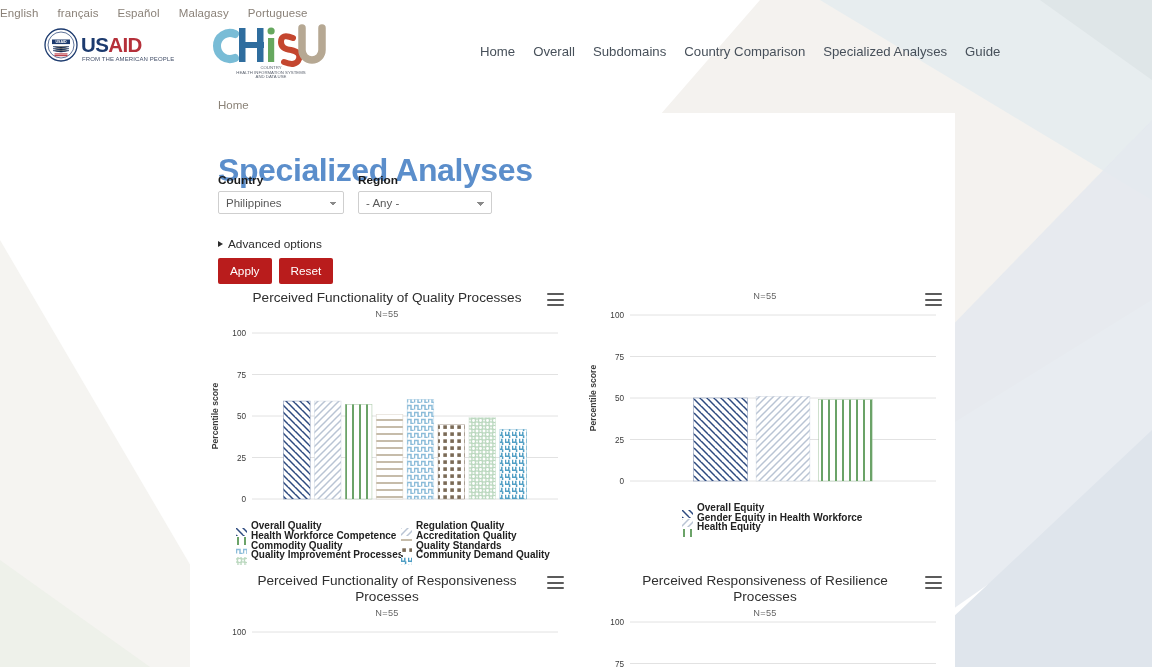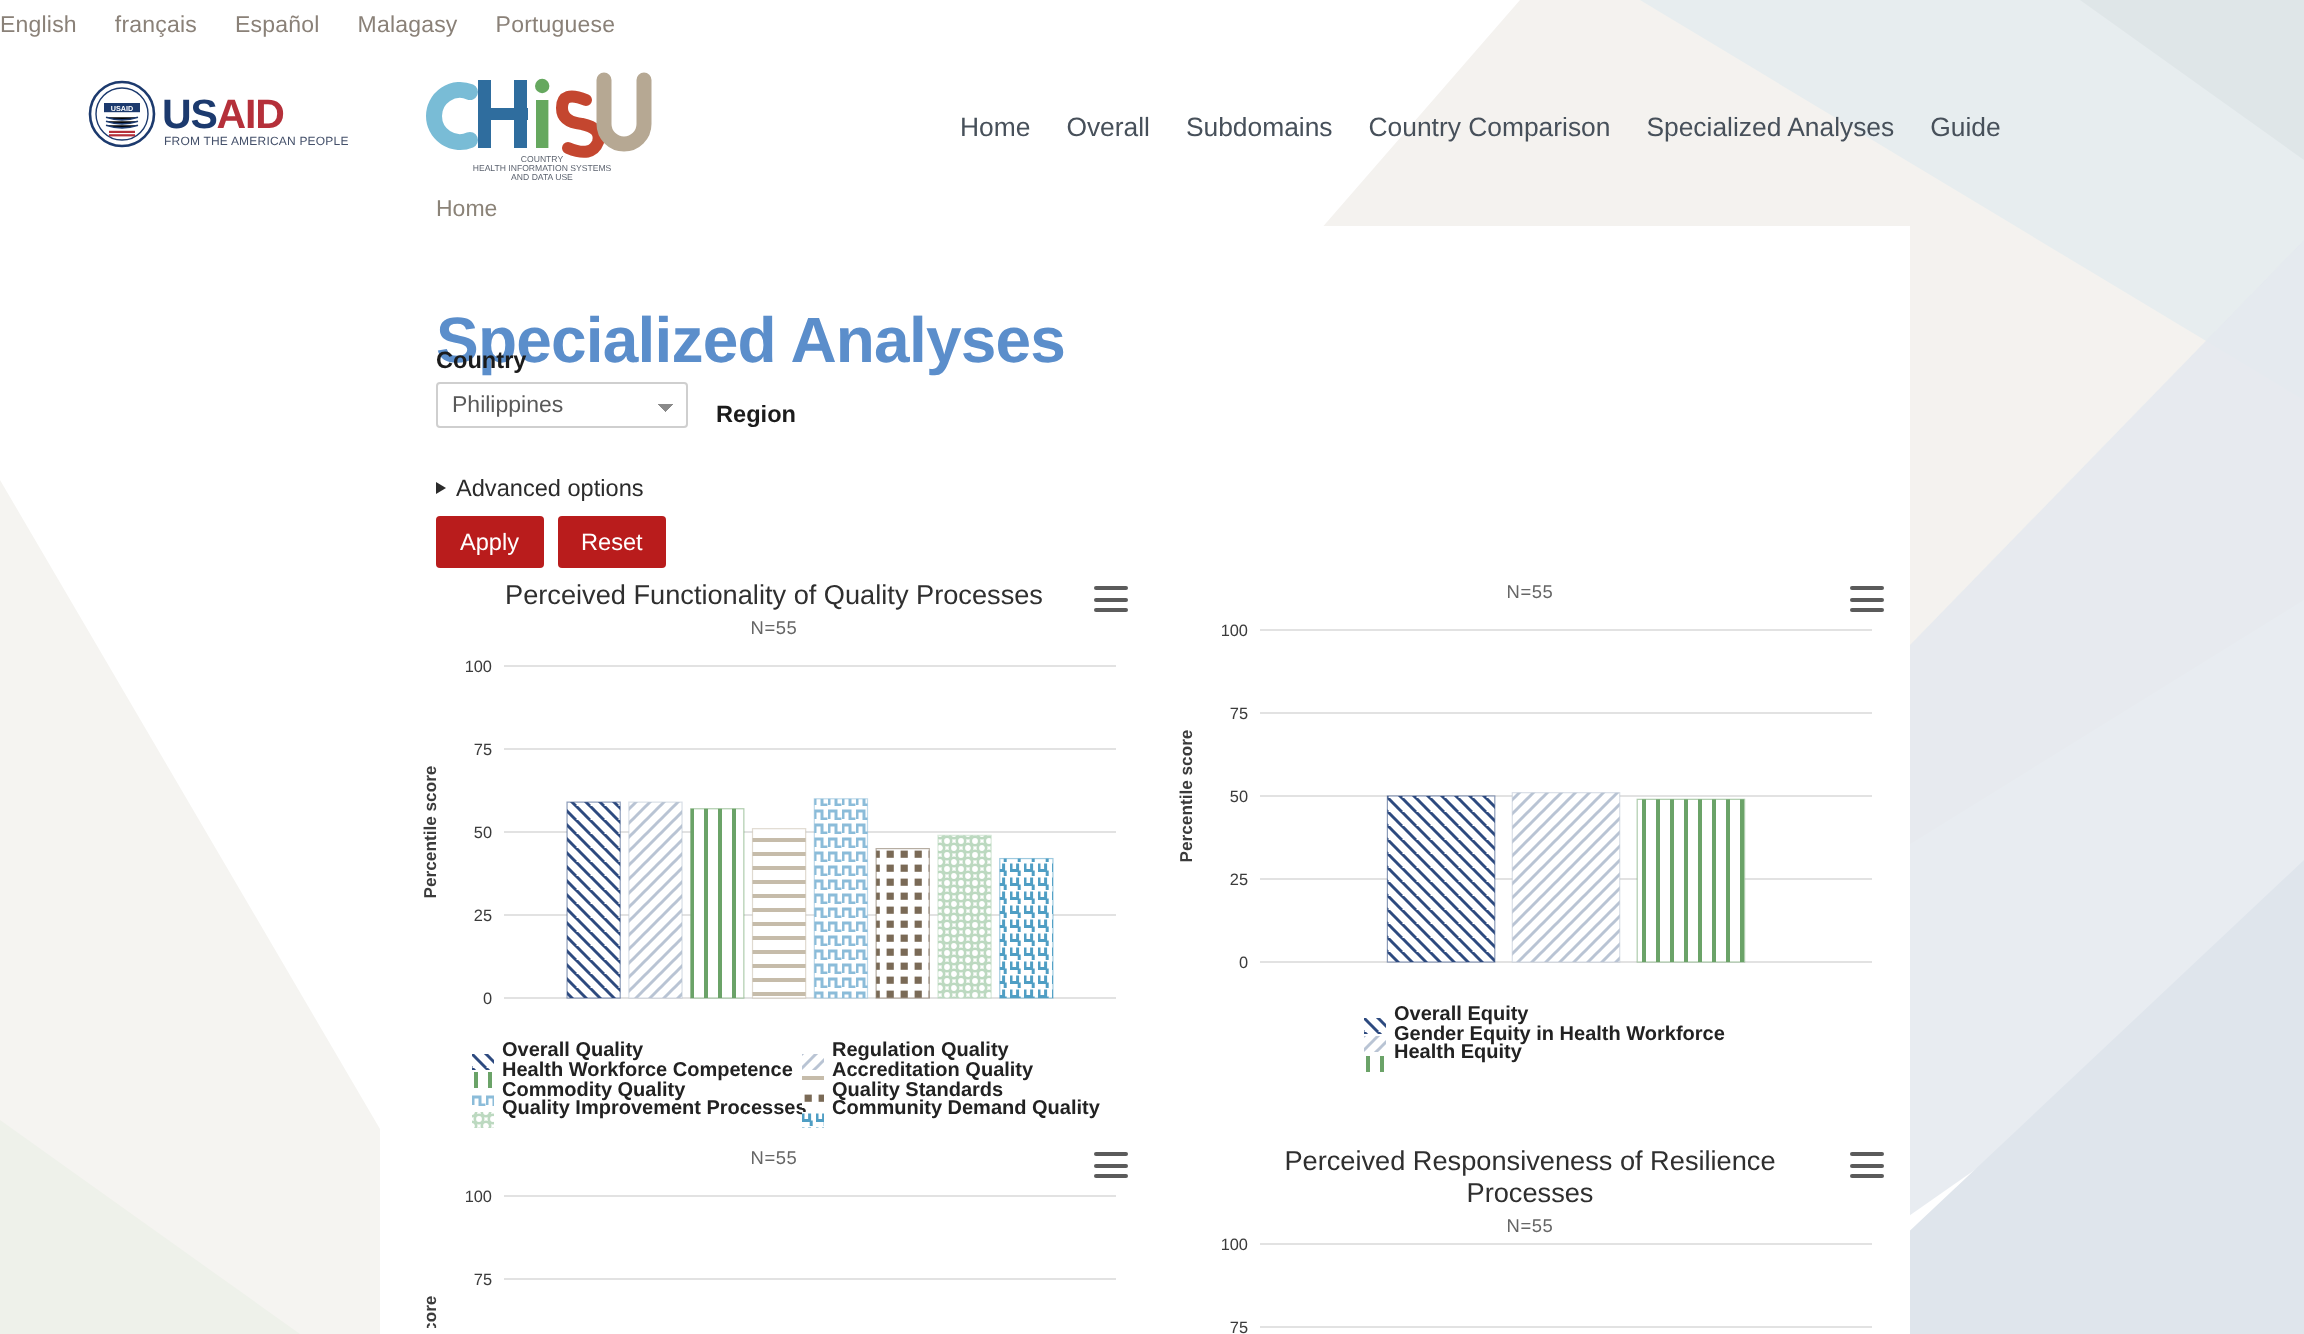--- a/index.html
+++ b/index.html
@@ -25,21 +25,21 @@
   #lang-bar {
     position:absolute; top:0; left:0; width:1152px; height:26px;
     display:flex; align-items:center;
     padding-right:14px; gap:19px; z-index:3;
   }
   .lang-link {
     font-size:11.5px; color:#8a8178; text-decoration:none; letter-spacing:.1px;
     cursor:pointer; white-space:nowrap;
   }
 
-  #header { position:absolute; top:26px; left:0; width:1152px; height:87px; z-index:3;text-align:center; }
+  #header { position:absolute; top:14px; left:0; width:1152px; height:87px; z-index:3;text-align:center; }
 
   
   #usaid-logo { position:absolute; left:42px; top:14px; width:150px; height:40px; }
   
   #chisu-logo { position:absolute; left:205px; top:6px; width:132px; height:62px; }
 
   #main-nav {
     position:absolute; left:480px; top:24px; height:26px;
     display:flex; align-items:center; gap:18px;
   }
@@ -211,20 +211,23 @@
 
   <div id="filters">
     <div class="field">
       <label class="field-label">Country</label>
       <select class="sel sel-country">
         <option>Philippines</option>
       </select>
     </div>
     <div class="field">
       <label class="field-label">Region</label>
+      <select class="sel sel-region">
+        <option>- Any -</option>
+      </select>
     </div>
   </div>
 
   <div id="advanced-options">
     <span class="tri"></span>
     <span>Advanced options</span>
   </div>
 
   <div id="actions">
     <button class="btn">Apply</button>
@@ -530,20 +533,21 @@
     </div>
 
     <div class="chart-row" style="margin-top:12px;">
 
       <div class="chart-card left">
         <div class="chart-menu">
             <i></i>
             <i></i>
             <i></i>
           </div>
+        <div class="chart-title">Perceived Functionality of Responsiveness Processes</div>
         <div class="chart-sub">N=55</div>
         <div class="plot-wrap">
           <svg id="plot-2" width="366" height="80" aria-hidden="true">
               <defs></defs>
               <text x="0" y="0" fill="#3b3b3b" font-size="8.6" font-family="Liberation Sans, sans-serif" font-weight="bold" text-anchor="middle" transform="translate(14,97) rotate(-90)">Percentile score</text>
               <line x1="48" y1="55.5" x2="354" y2="55.5" stroke="#e2e2e2" stroke-width="1"></line>
               <text x="42" y="58.5" fill="#3b3b3b" font-size="8.2" font-family="Liberation Sans, sans-serif" text-anchor="end">75</text>
               <line x1="48" y1="14" x2="354" y2="14" stroke="#e2e2e2" stroke-width="1"></line>
               <text x="42" y="17" fill="#3b3b3b" font-size="8.2" font-family="Liberation Sans, sans-serif" text-anchor="end">100</text>
             </svg>

